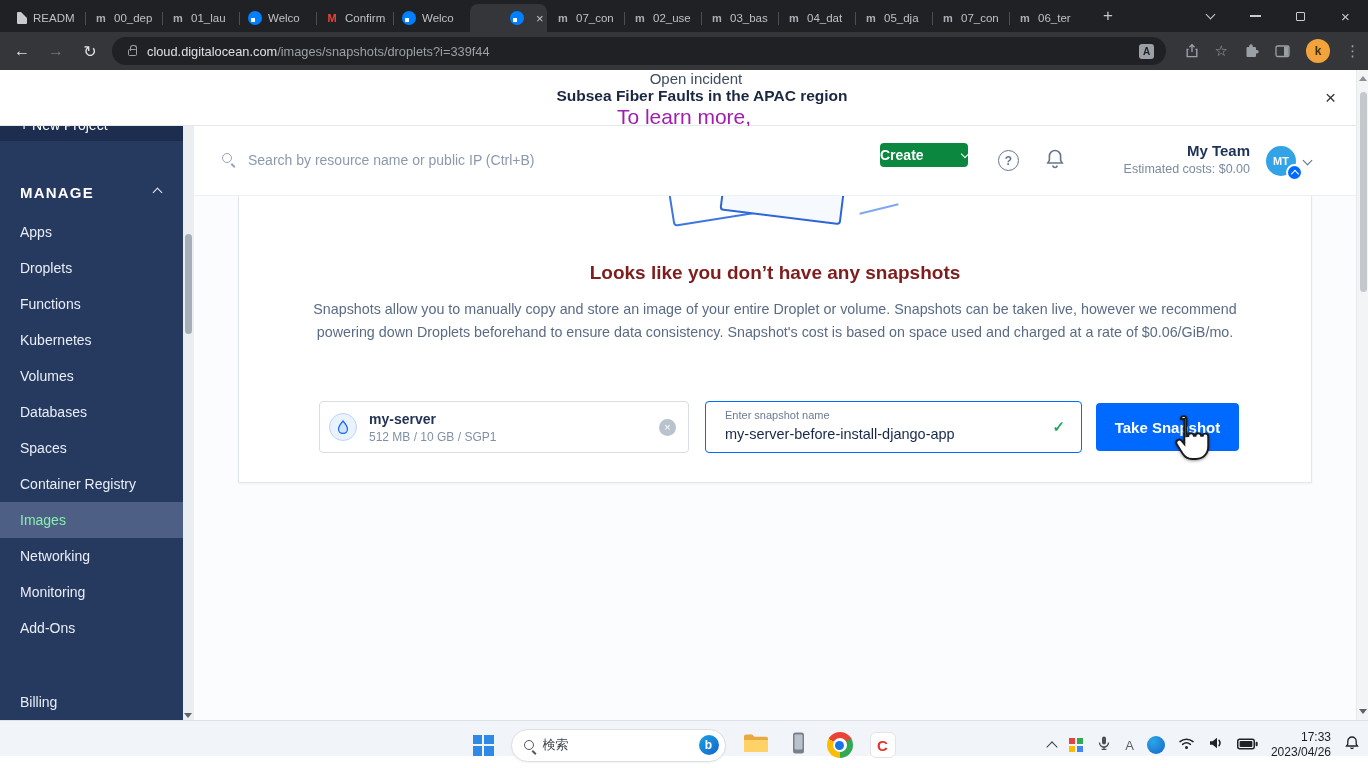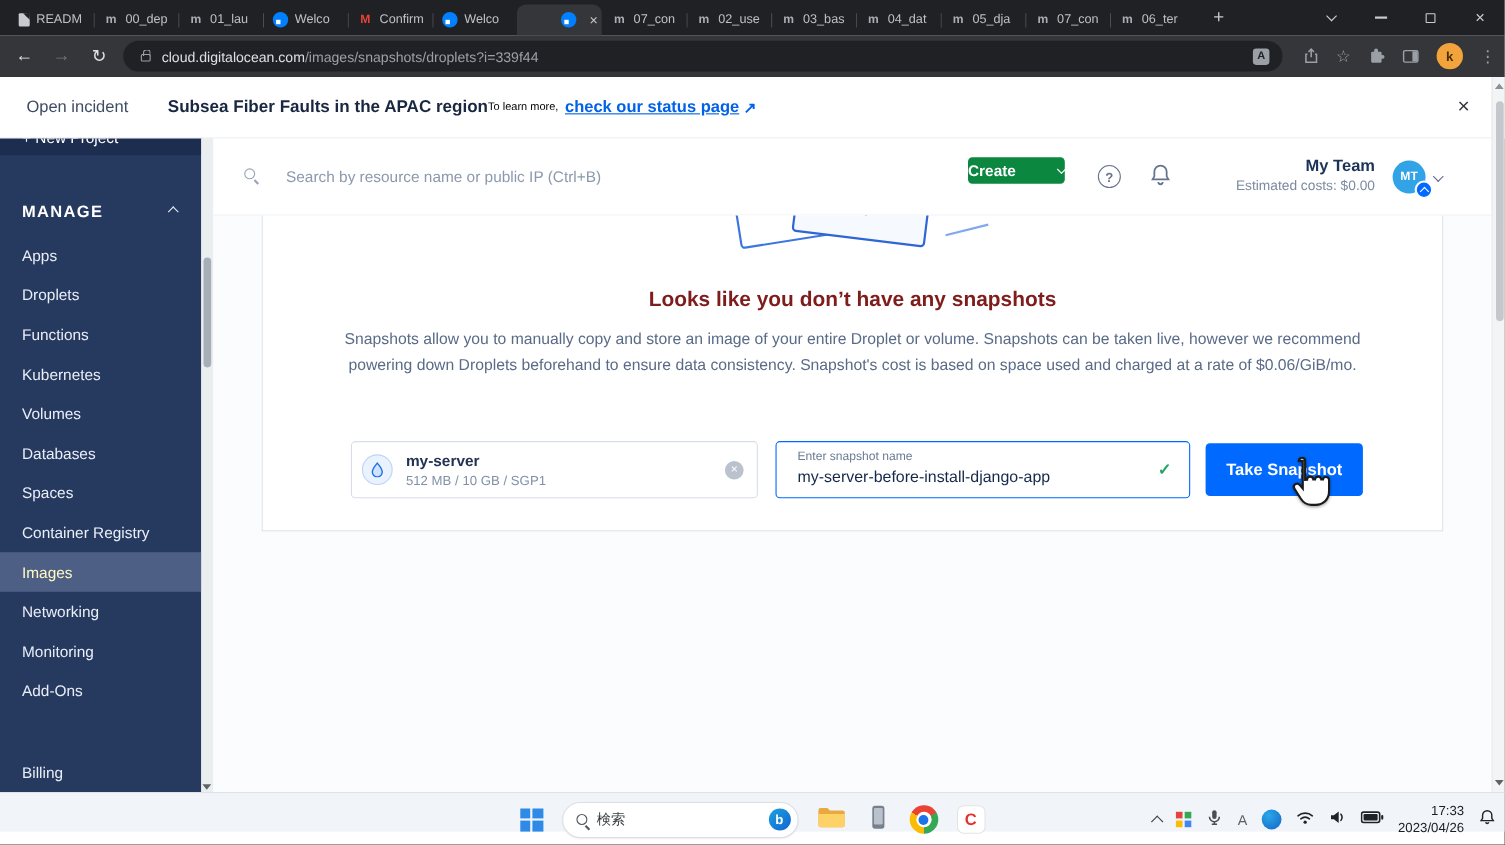--- a/index.html
+++ b/index.html
@@ -49,51 +49,51 @@
   .url-path{color:#9AA0A6;font-size:12.8px;}
   .translate-ico{margin-left:auto;width:15px;height:15px;background:#9AA0A6;border-radius:3px;color:#202124;
                  font-size:10px;font-weight:700;display:flex;align-items:center;justify-content:center;}
   .tb-right{position:absolute;right:8px;top:0;height:38px;display:flex;align-items:center;gap:15px;}
   .tb-ico{color:#9AA0A6;font-size:15px;display:flex;align-items:center;justify-content:center;}
   .profile-avatar{width:24px;height:24px;border-radius:50%;background:#F2A33C;color:#41300A;font-size:12px;font-weight:700;
                   display:flex;align-items:center;justify-content:center;}
 
   
   .banner{position:absolute;top:70px;left:0;width:1368px;height:56px;background:#fff;border-bottom:1px solid #E6E8EB;
-          display:flex;align-items:center;}
+          display:flex;align-items:center;flex-direction:column;}
   .b-label{margin-left:24px;font-size:15px;color:#3F4C63;}
   .b-title{margin-left:36px;font-size:15.5px;font-weight:700;color:#1A2740;}
-  .b-lead{font-size:10px;color:#000000;}
+  .b-lead{font-size:21px;color:#a21caf;}
   .b-link{margin-left:6px;font-size:15px;font-weight:700;color:#0161E8;text-decoration:underline;}
   .b-ext{margin-left:4px;font-size:14px;font-weight:700;color:#0161E8;text-decoration:none;}
   .b-close{position:absolute;right:32px;top:17px;font-size:19px;color:#33363B;}
 
   
   .app{position:absolute;top:126px;left:0;width:1368px;height:594px;}
   .sidebar{position:absolute;left:0;top:0;width:183px;height:594px;background:#26395F;}
   .np-clip{position:relative;height:15px;overflow:hidden;background:rgba(5,16,42,.28);}
   .np-text{position:absolute;top:-9px;left:20px;font-size:14px;color:#FFFFFF;}
   .side-section{position:absolute;top:58px;left:20px;font-size:15px;font-weight:700;letter-spacing:1.2px;color:#FFF;}
   .side-chev{position:absolute;top:63px;right:22px;width:7px;height:7px;border-right:1.8px solid #E9EEF7;border-bottom:1.8px solid #E9EEF7;transform:rotate(-135deg);}
   .side-items{position:absolute;top:88px;left:0;right:0;}
   .side-item{height:36px;display:flex;align-items:center;padding-left:20px;font-size:14px;color:#E9EEF7;}
-  .side-item.active{background:#4E5F85;color:#fef9c3;}
+  .side-item.active{background:#4E5F85;color:#86efac;}
   .side-billing{position:absolute;top:558px;left:0;right:0;height:36px;display:flex;align-items:center;padding-left:20px;font-size:14px;color:#E9EEF7;}
   .side-sb{position:absolute;left:183px;top:0;width:11px;height:594px;background:#EBEEF1;}
   .side-sb-thumb{position:absolute;left:2px;top:108px;width:7px;height:100px;background:#A6AEB8;border-radius:4px;}
   .tri-down{width:0;height:0;border-left:4px solid transparent;border-right:4px solid transparent;border-top:5px solid #5F6368;}
   .tri-up{width:0;height:0;border-left:4px solid transparent;border-right:4px solid transparent;border-bottom:5px solid #8A9096;}
   .side-sb-btn{position:absolute;left:1px;bottom:2px;}
 
   
   .main{position:absolute;left:194px;top:0;width:1162px;height:594px;background:#FBFCFD;}
   .mheader{position:absolute;top:0;left:0;right:0;height:70px;background:#fff;border-bottom:1px solid #EEF1F4;}
   .mag{position:absolute;left:28px;top:27px;width:10px;height:10px;border:1.7px solid #98A4B8;border-radius:50%;}
   .mag::after{content:"";position:absolute;left:9px;top:9px;width:5px;height:1.7px;background:#98A4B8;transform:rotate(45deg);transform-origin:0 0;}
-  .search-input{position:absolute;left:64px;top:22px;width:560px;height:24px;border:none;outline:none;background:transparent;
+  .search-input{position:absolute;left:52px;top:22px;width:560px;height:24px;border:none;outline:none;background:transparent;
                 font-size:14px;color:#33405C;font-family:"Liberation Sans",sans-serif;}
   .search-input::placeholder{color:#8C99AD;}
   .create-btn{position:absolute;left:686px;top:17px;width:88px;height:24px;background:#0C8740;border-radius:4px;color:#fff;
               font-size:14px;font-weight:700;display:flex;align-items:center;justify-content:space-between;gap:8px;}
   .create-chev{width:6px;height:6px;border-right:1.8px solid #fff;border-bottom:1.8px solid #fff;transform:rotate(45deg);margin-top:-3px;}
   .help-btn{position:absolute;left:804px;top:24px;width:21px;height:21px;border:1.6px solid #64748F;border-radius:50%;
             color:#64748F;font-size:12px;font-weight:700;display:flex;align-items:center;justify-content:center;}
   .bell-btn{position:absolute;left:851px;top:22px;}
   .team-block{position:absolute;left:906px;top:16px;width:150px;text-align:right;}
   .team-name{font-size:15px;font-weight:700;color:#1C3258;}

